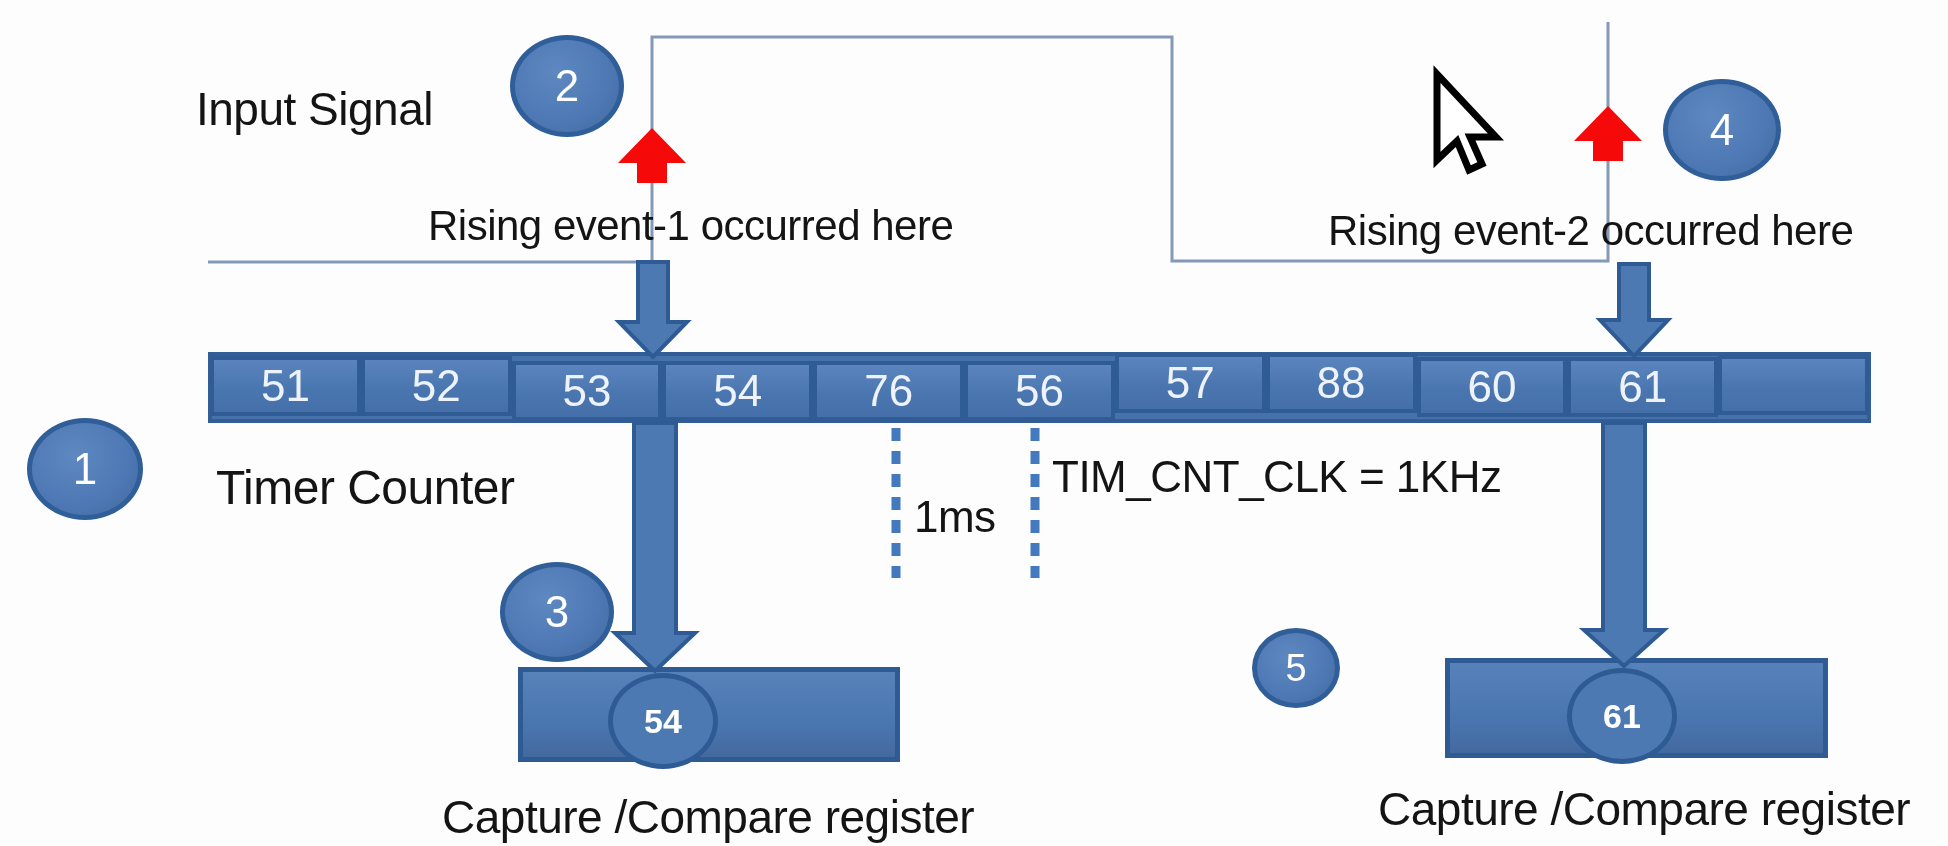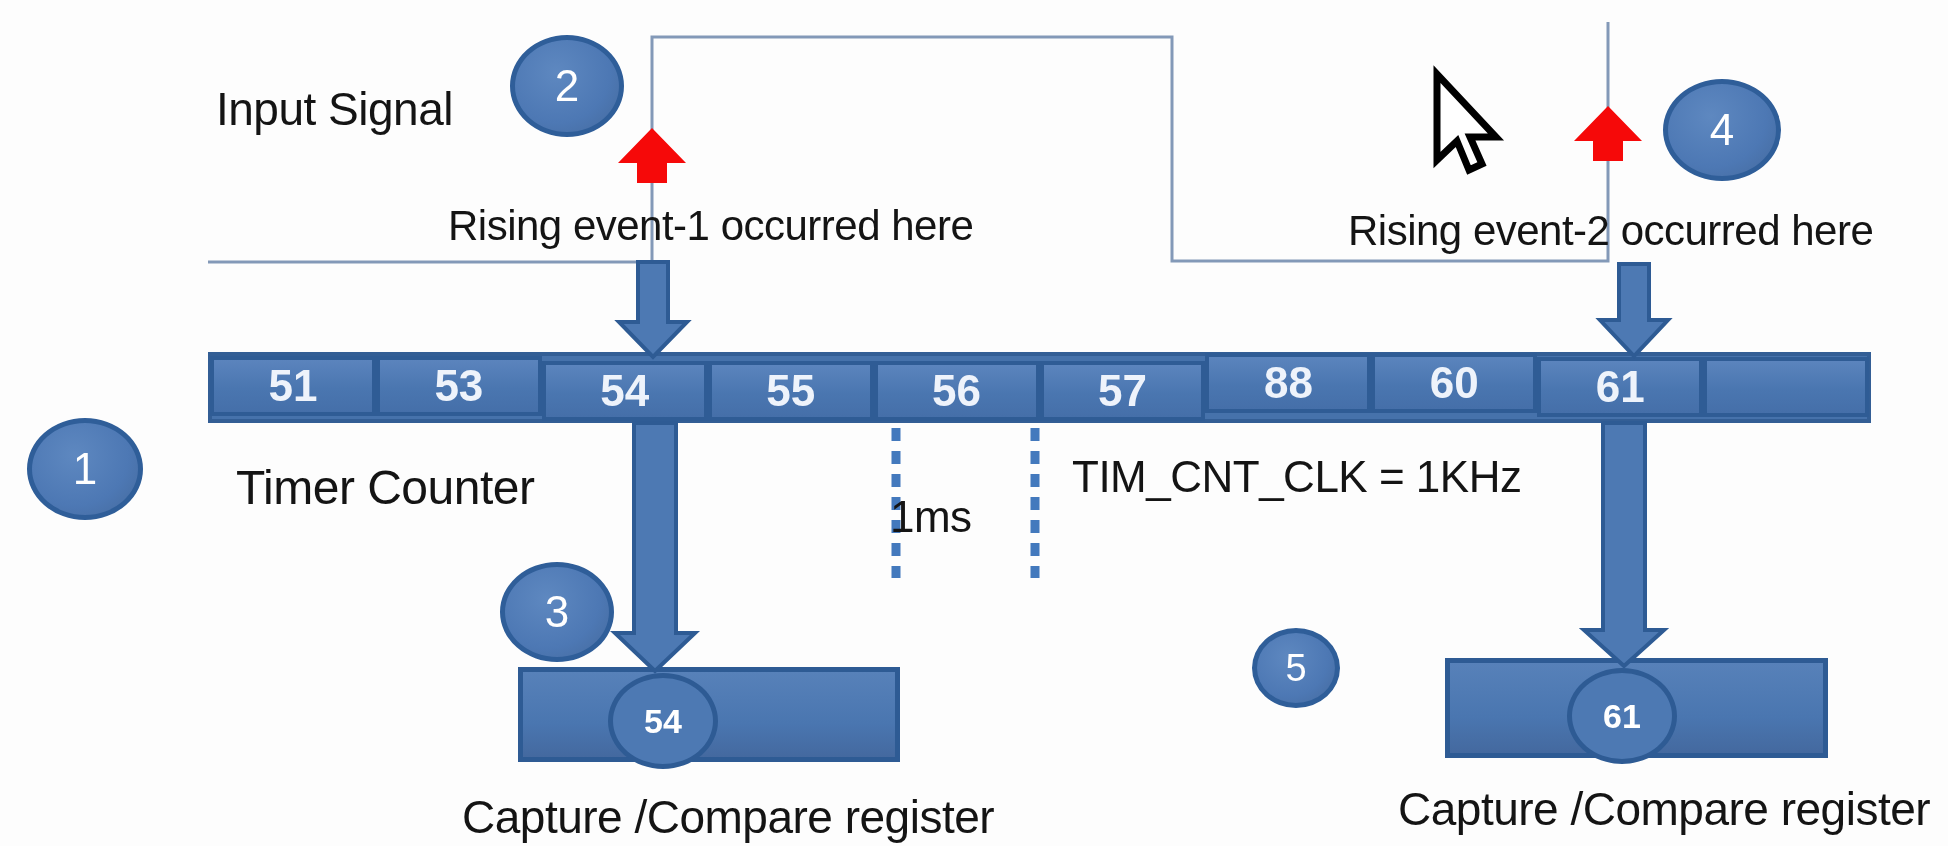--- a/index.html
+++ b/index.html
@@ -60,51 +60,54 @@
     color:#fff;font-size:34px;font-weight:bold;
   }
   #reg-ellipse-1{left:608px;top:673px;width:110px;height:96px;}
   #reg-ellipse-2{left:1567px;top:668px;width:110px;height:96px;}
 
   
   #input-signal-label{left:196px;top:82px;font-size:46px;}
   #rising-1-label{left:428px;top:202px;font-size:42px;}
   #rising-2-label{left:1328px;top:207px;font-size:42px;}
   #timer-counter-label{left:216px;top:460px;font-size:48px;}
-  #one-ms-label{left:870px;top:492px;font-size:44px;}
+  #one-ms-label{left:914px;top:492px;font-size:44px;}
   #clock-label{left:1052px;top:452px;font-size:44px;}
   #ccr-label-1{left:442px;top:790px;font-size:46px;}
   #ccr-label-2{left:1378px;top:782px;font-size:46px;}
 
   svg{position:absolute;left:0;top:0;pointer-events:none;}
   #shapes{z-index:2;}
-  #outer-bar,#cells{z-index:1;font-weight:bold;}
+  #outer-bar,#cells{z-index:1;}
   .register{z-index:1;}
   .reg-ellipse{z-index:3;}
   .badge{z-index:4;}
-  .label{z-index:5;margin-left:20px;}
+  .label{z-index:5;}
 </style>
 </head>
 <body>
 
 <div id="stage">
 
   <div class="abs" id="outer-bar"></div>
   <div class="abs" id="cells">
     <div class="cell">
         <span>51</span>
       </div>
     <div class="cell">
+        <span>52</span>
+      </div>
+    <div class="cell">
         <span>53</span>
       </div>
     <div class="cell">
         <span>54</span>
       </div>
     <div class="cell">
-        <span>55</span>
+        <span>76</span>
       </div>
     <div class="cell">
         <span>56</span>
       </div>
     <div class="cell">
         <span>57</span>
       </div>
     <div class="cell">
         <span>88</span>
       </div>

